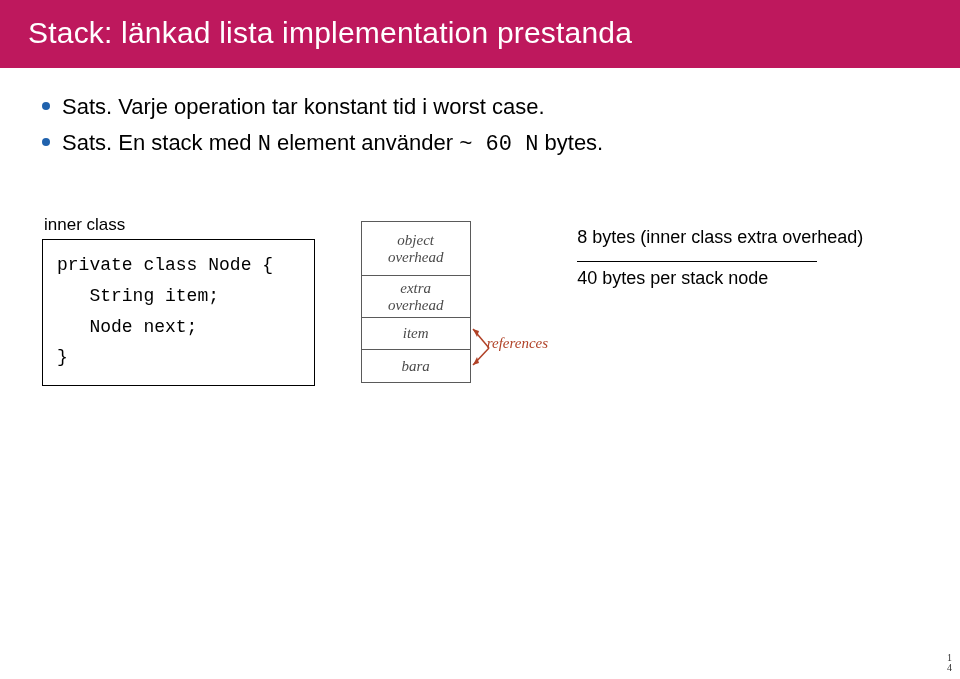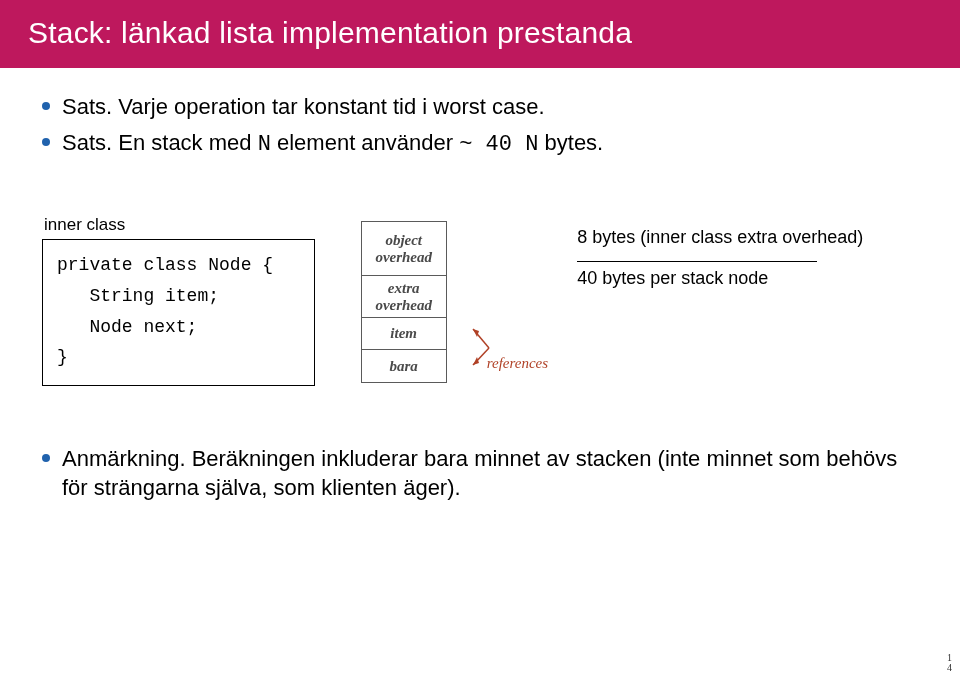--- a/index.html
+++ b/index.html
@@ -59,23 +59,22 @@
     font-size: 18px;
     line-height: 1.7;
     white-space: pre;
   }
   .diagram-col {
     width: 175px;
     position: relative;
     padding-top: 6px;
   }
   .mem-stack {
-    width: 86px;
+    width: 110px;
     border: 1.5px solid #5a5a5a;
-    font-weight: bold;
   }
   .cell {
     text-align: center;
     font-family: "Times New Roman", serif;
     font-style: italic;
     color: #4a4a4a;
     font-size: 15px;
     line-height: 1.15;
     display: flex;
     align-items: center;
@@ -83,21 +82,21 @@
     border-bottom: 1.5px solid #5a5a5a;
   }
   .cell:last-child { border-bottom: none; }
   .c-overhead { height: 54px; }
   .c-extra    { height: 42px; text-align: center; }
   .c-item     { height: 32px; }
   .c-next     { height: 32px; }
   .refs-label {
     position: absolute;
     left: 126px;
-    top: 140px;
+    top: 120px;
     font-family: "Times New Roman", serif;
     font-style: italic;
     color: #b04126;
     font-size: 15px;
   }
   .ref-svg {
     position: absolute;
     left: 108px;
     top: 98px;
     overflow: visible;
@@ -138,21 +137,21 @@
 
 <div class="content">
 
   <ul class="bullet-list">
     <li>
       <span class="bullet-dot"></span>
       <span>Sats.</span><span> Varje operation tar konstant tid i worst case.</span>
     </li>
     <li>
       <span class="bullet-dot"></span>
-      <span>Sats.</span><span> En stack med </span><span class="mono">N</span><span> element använder </span><span class="mono">~ 40 N</span><span> bytes.</span>
+      <span>Sats.</span><span> En stack med </span><span class="mono">N</span><span> element använder </span><span class="mono">~ 60 N</span><span> bytes.</span>
     </li>
   </ul>
 
   <div class="middle-row">
 
     <div class="code-col">
       <div class="inner-class-label">inner class</div>
       <div class="code-box"><span>private class Node {</span>
 <span>   String item;</span>
 <span>   Node next;</span>
@@ -178,25 +177,19 @@
     </div>
 
     <div class="text-col">
       <div class="row">8 bytes (inner class extra overhead)</div>
       <div class="sum-line"></div>
       <div class="row">40 bytes per stack node</div>
     </div>
 
   </div>
 
-  <ul class="bullet-list footer-note">
-    <li>
-      <span class="bullet-dot"></span>
-      <span>Anmärkning.</span><span> Beräkningen inkluderar bara minnet av stacken (inte minnet som behövs för strängarna själva, som klienten äger).</span>
-    </li>
-  </ul>
 
 </div>
 
 <div class="page-num">
   <span>1</span><br>
   <span>4</span>
 </div>
 
 </body></html>

